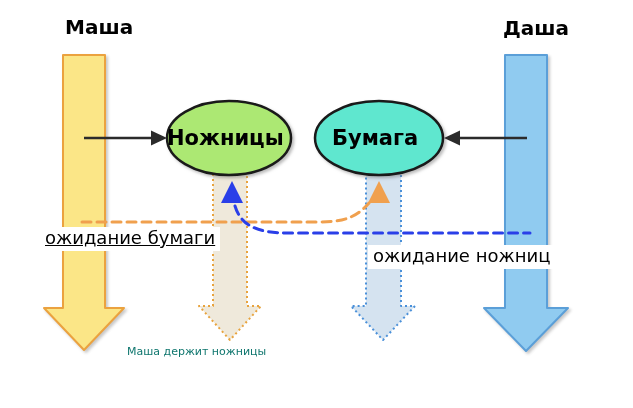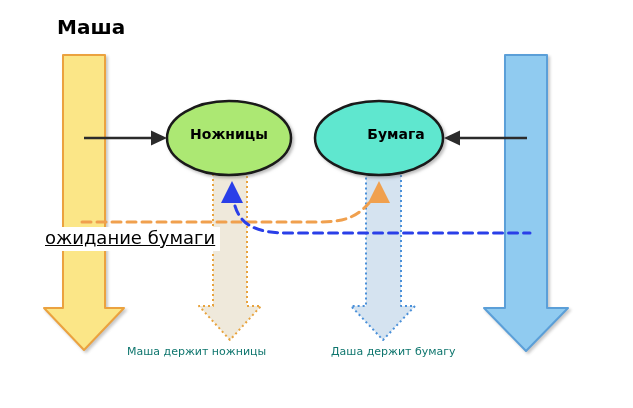--- a/index.html
+++ b/index.html
@@ -28,25 +28,25 @@
   }
   .txt {
     position: absolute;
     color: #000000;
     white-space: nowrap;
     line-height: 1.15;
   }
   .actor-label {
     font-size: 20px;
     font-weight: bold;
+    margin-left: 8px;
   }
   .resource-label {
-    font-size: 14px;
+    font-size: 21px;
     font-weight: bold;
-    text-align: center;
   }
   .wait-label {
     font-size: 18px;
     background: #ffffff;
     padding: 1px 5px 2px 5px;
   }
   .hold-caption {
     font-size: 11px;
     color: #0f766e;
   }
@@ -86,25 +86,26 @@
     </g>
 
     <g>
       <path d="M 235 206 C 241 226 258 233 288 233 H 530" fill="none" stroke="#2A3FE8" stroke-width="3" stroke-dasharray="9 6" stroke-linecap="round"></path>
       <polygon points="232,181 221,203 243,203" fill="#2A3FE8" stroke="none"></polygon>
     </g>
   </svg>
 
   <div class="txt actor-label" style="left:57px; top:16px;">Маша</div>
 
+  <div class="txt actor-label" style="left:495px; top:17px;">Даша</div>
 
   <div class="txt resource-label" style="left:167px; top:126px; width:124px;">Ножницы</div>
 
   <div class="txt resource-label" style="left:332px; top:126px; width:128px;">Бумага</div>
 
   <div class="txt wait-label" style="left:40px; top:227px;text-decoration:underline;">ожидание бумаги</div>
 
+  <div class="txt wait-label" style="left:368px; top:245px;">ожидание ножниц</div>
 
   <div class="txt hold-caption" style="left:127px; top:346px;">Маша держит ножницы</div>
 
-  <div class="txt hold-caption" style="left:331px; top:346px;">Даша держит бумагу</div>
 
 </div>
 
 </body></html>

